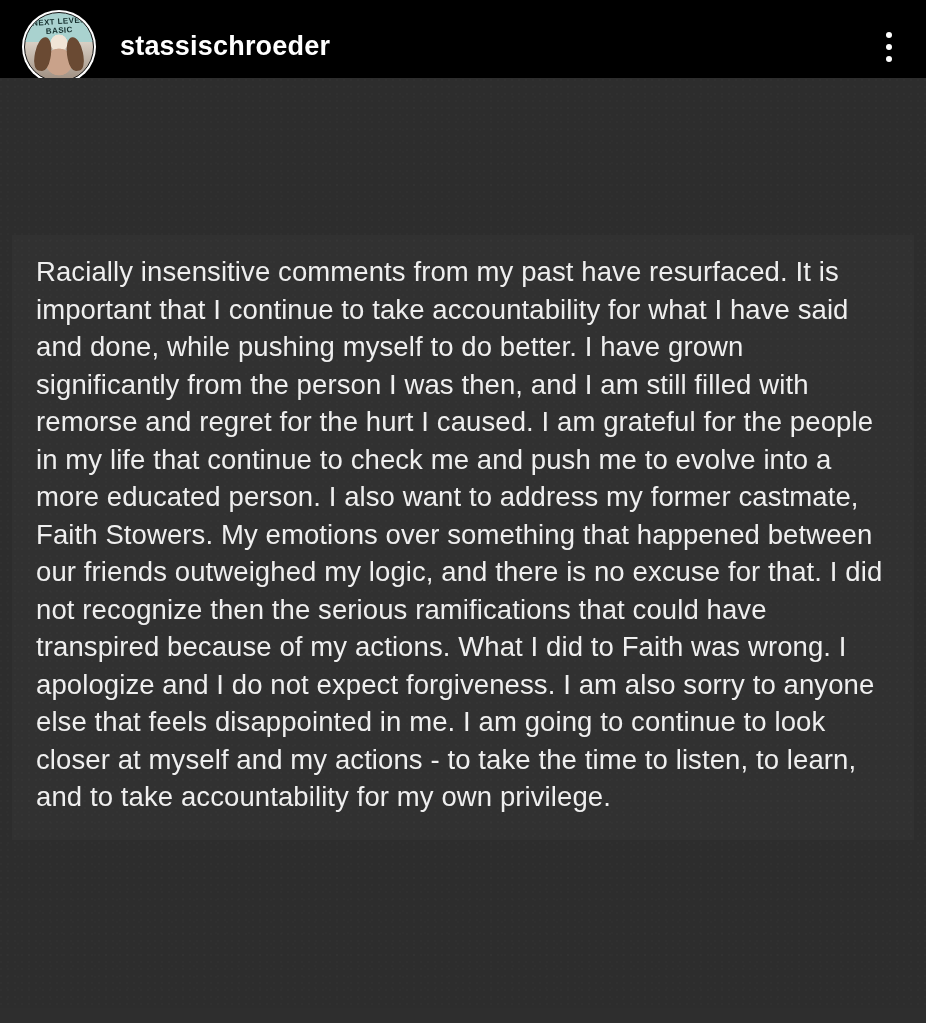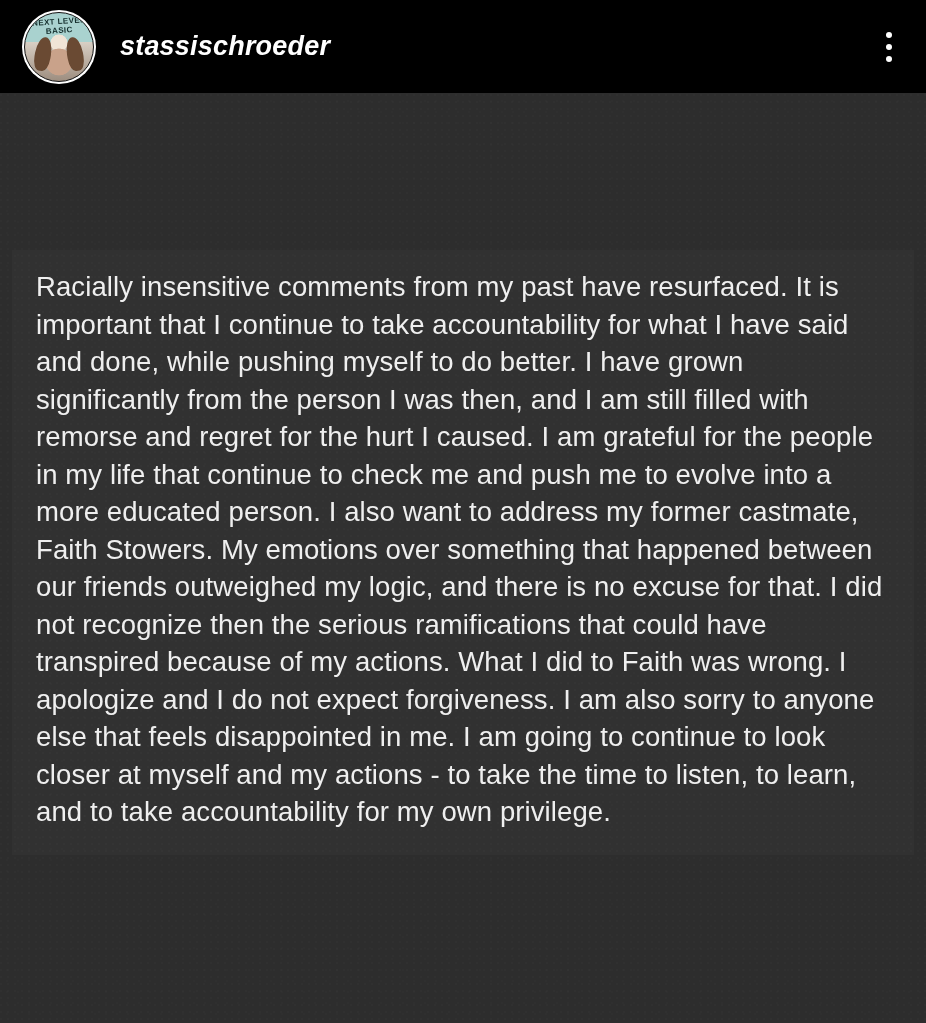--- a/index.html
+++ b/index.html
@@ -79,21 +79,20 @@
   }
   .avatar .hair-l { left: 10px; transform: rotate(10deg); }
   .avatar .hair-r { right: 10px; transform: rotate(-10deg); }
   .username {
     color: #ffffff;
     font-size: 27px;
     font-weight: 600;
     margin-left: 24px;
     letter-spacing: .2px;
     white-space: nowrap;
-    font-style: italic;
   }
   .menu-dots {
     margin-left: auto;
     width: 30px;
     height: 40px;
     display: flex;
     flex-direction: column;
     align-items: center;
     justify-content: center;
     gap: 6px;
@@ -103,21 +102,21 @@
     display: block;
     width: 6px;
     height: 6px;
     border-radius: 50%;
     background: #ffffff;
   }
 
   
   .story-body {
     position: absolute;
-    top: 93px; left: 0;
+    top: 78px; left: 0;
     width: 926px;
     height: 930px;
     background:
       radial-gradient(circle at 18% 28%, rgba(255,255,255,0.015) 0 1px, rgba(0,0,0,0) 1px),
       radial-gradient(circle at 63% 71%, rgba(255,255,255,0.012) 0 1px, rgba(0,0,0,0) 1px),
       #2d2d2d;
     background-size: 7px 7px, 11px 11px, auto;
   }
   .text-panel {
     position: absolute;

